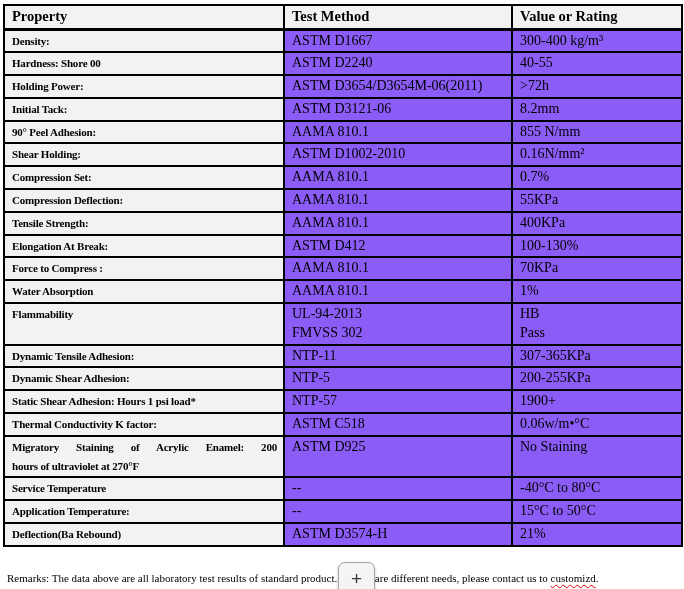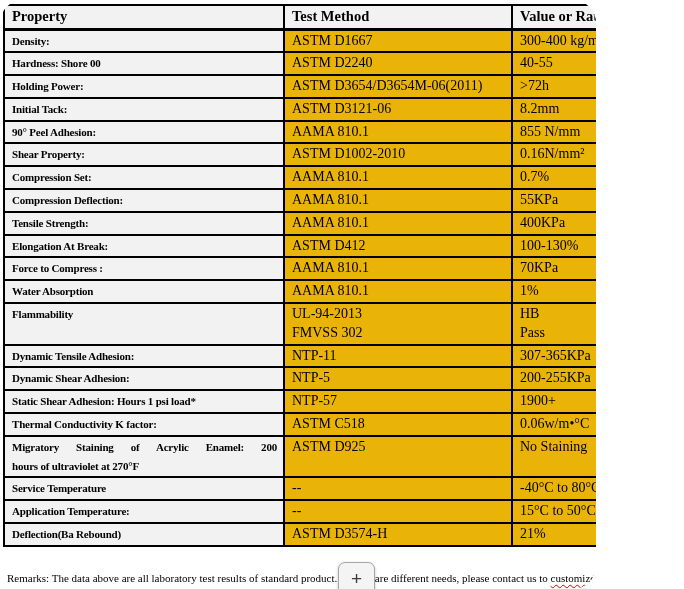--- a/index.html
+++ b/index.html
@@ -5,23 +5,22 @@
   html, body {
     margin: 0; padding: 0;
     background: #ffffff;
     width: 684px; height: 589px;
     overflow: hidden;
     font-family: "Liberation Serif", serif;
     color: #000;
   }
   .page {
     position: relative;
-    width: 596px; height: 589px;
+    width: 684px; height: 589px;
     overflow: hidden;
-    border-radius: 23px;
   }
   table.spec {
     position: absolute;
     left: 3px; top: 4px;
     width: 678px;
     border-collapse: collapse;
     table-layout: fixed;
     border: 2px solid #000;
   }
   th, td {
@@ -39,21 +38,21 @@
     line-height: 19.5px;
     border-bottom: 3px solid #000;
   }
   td.cell-property {
     background: #f2f2f2;
     font-weight: bold;
     font-size: 11px;
     letter-spacing: -0.2px;
   }
   td.cell-method, td.cell-value {
-    background: #eab308;
+    background: #8b5cf6;
     font-size: 14px;
     margin-left: 24px;
   }
   td .jline {
     text-align: justify;
     text-align-last: justify;
   }
   .remarks {
     position: absolute;
     left: 7px; top: 571px;
@@ -122,21 +121,21 @@
           <td class="cell-property">Initial Tack:</td>
           <td class="cell-method">ASTM D3121-06</td>
           <td class="cell-value">8.2mm</td>
         </tr>
         <tr>
           <td class="cell-property">90° Peel Adhesion:</td>
           <td class="cell-method">AAMA 810.1</td>
           <td class="cell-value">855 N/mm</td>
         </tr>
         <tr>
-          <td class="cell-property">Shear Property:</td>
+          <td class="cell-property">Shear Holding:</td>
           <td class="cell-method">ASTM D1002-2010</td>
           <td class="cell-value">0.16N/mm²</td>
         </tr>
         <tr>
           <td class="cell-property">Compression Set:</td>
           <td class="cell-method">AAMA 810.1</td>
           <td class="cell-value">0.7%</td>
         </tr>
         <tr>
           <td class="cell-property">Compression Deflection:</td>

